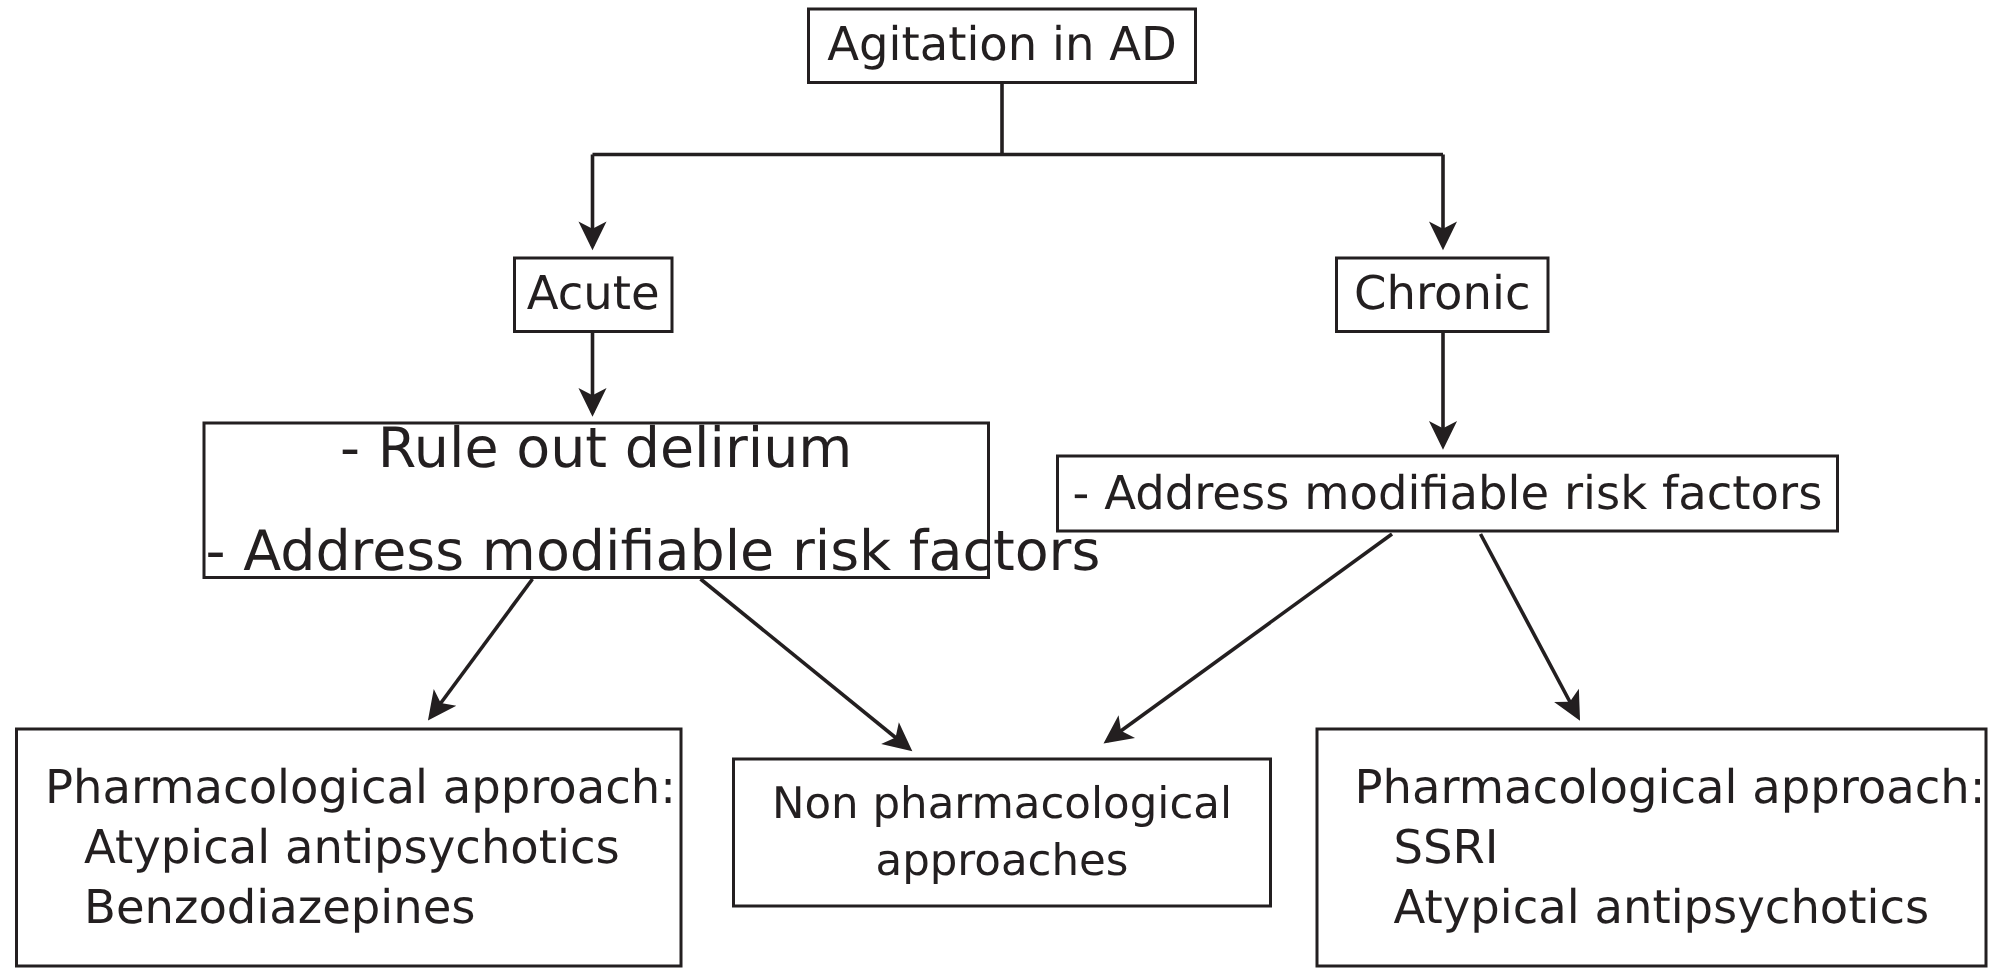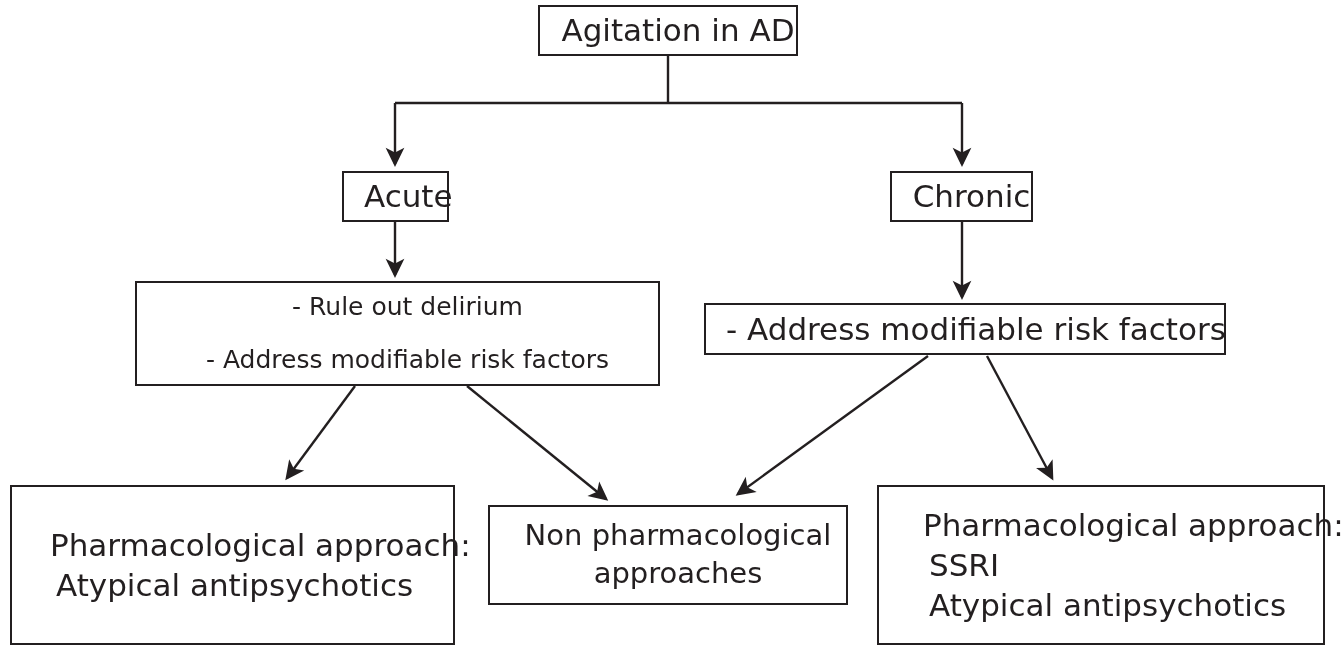--- a/index.html
+++ b/index.html
@@ -35,38 +35,37 @@
     display: flex;
     flex-direction: column;
     justify-content: center;
     text-align: center;
     z-index: 2;
   }
   .node .line {
     display: block;
     white-space: pre;
     line-height: 1.30;
-    padding-left: 20px;
   }
   
   #node-root {
     left: 538px; top: 5px; width: 260px; height: 51px;
     font-size: 31px;
   }
   #node-acute {
     left: 342px; top: 171px; width: 107px; height: 51px;
     font-size: 31px;
   }
   #node-chronic {
     left: 890px; top: 171px; width: 143px; height: 51px;
     font-size: 31px;
   }
   #node-acute-actions {
     left: 135px; top: 281px; width: 525px; height: 105px;
-    font-size: 25px;
+    font-size: 37px;
     gap: 21px;
   }
   #node-acute-actions .line { text-align: center; }
   #node-chronic-actions {
     left: 704px; top: 303px; width: 522px; height: 52px;
     font-size: 31px;
   }
   #node-pharm-acute {
     left: 10px; top: 485px; width: 445px; height: 160px;
     font-size: 31px;
@@ -135,20 +134,21 @@
     <span class="line">- Address modifiable risk factors</span>
   </div>
 
   <div class="node" id="node-chronic-actions">
     <span class="line">- Address modifiable risk factors</span>
   </div>
 
   <div class="node" id="node-pharm-acute">
     <span class="line">Pharmacological approach:</span>
     <span class="line indent">Atypical antipsychotics</span>
+    <span class="line indent">Benzodiazepines</span>
   </div>
 
   <div class="node" id="node-nonpharm">
     <span class="line">Non pharmacological</span>
     <span class="line">approaches</span>
   </div>
 
   <div class="node" id="node-pharm-chronic">
     <span class="line">Pharmacological approach:</span>
     <span class="line indent">SSRI</span>

